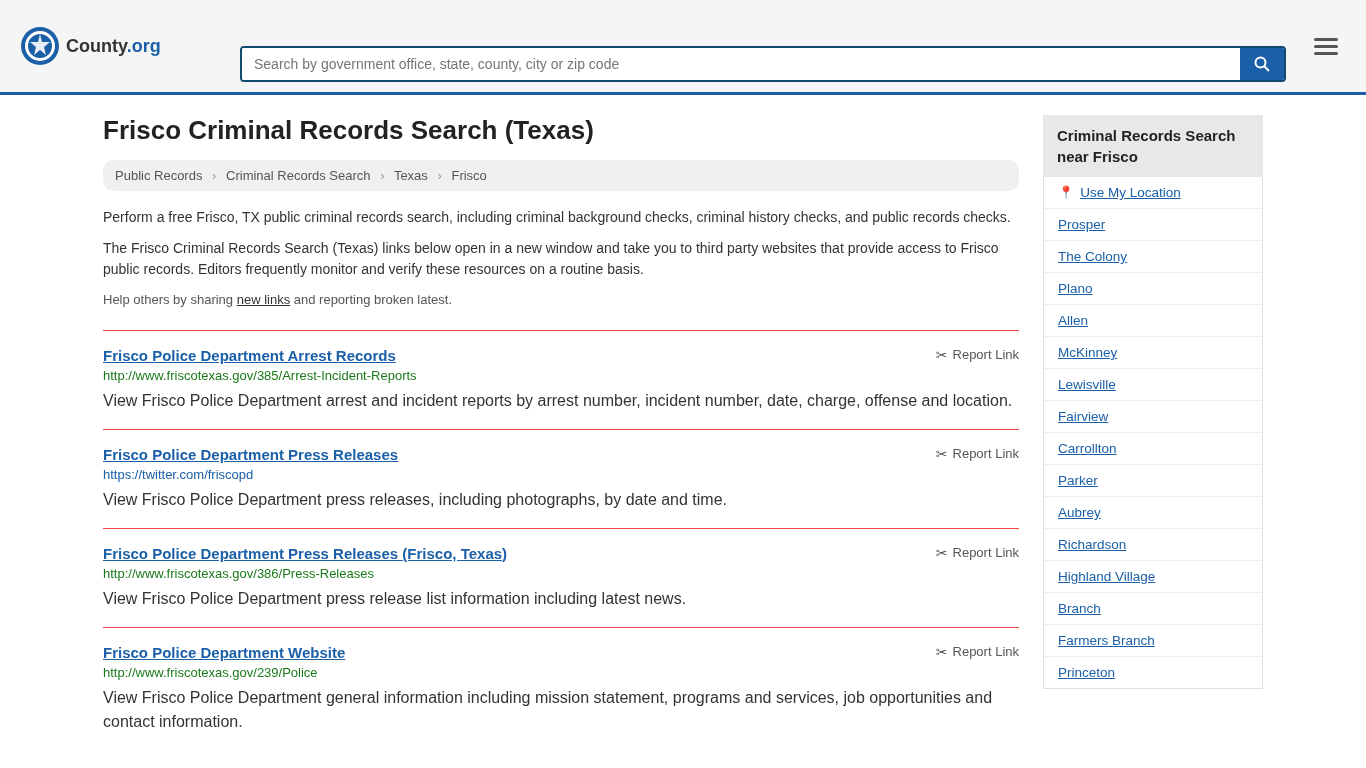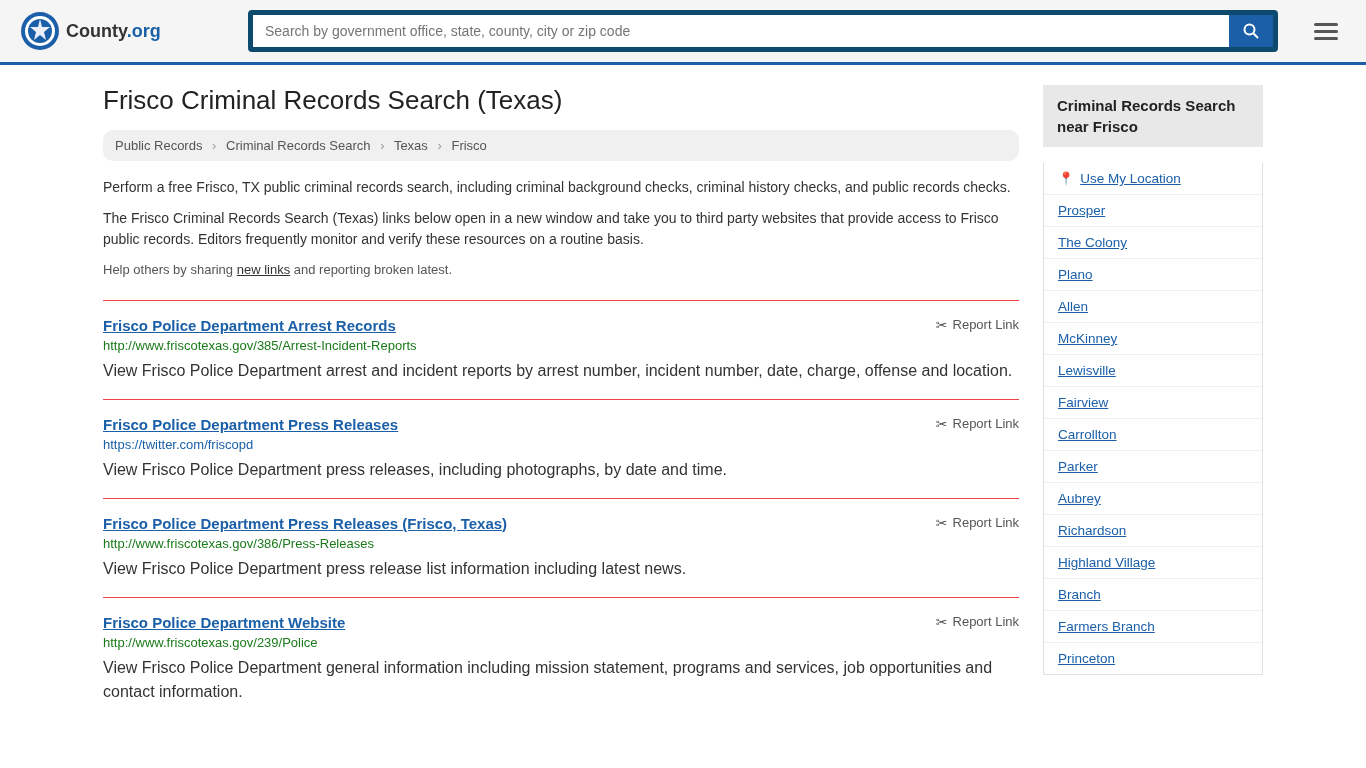--- a/index.html
+++ b/index.html
@@ -5,40 +5,41 @@
     * { box-sizing: border-box; margin: 0; padding: 0; }
     body { font-family: Arial, sans-serif; font-size: 14px; color: #333; background: #fff; }
 
     
     .header {
       background: #f5f5f5;
       border-bottom: 3px solid #1a5fa8;
       padding: 10px 20px;
       display: flex;
       align-items: center;
-      gap: 28px;
+      gap: 20px;
     }
     .logo-area {
       display: flex;
       align-items: center;
       gap: 6px;
       min-width: 200px;
     }
     .logo-icon {
       width: 40px;
       height: 40px;
     }
     .search-bar-wrap {
       flex: 1;
       display: flex;
       align-items: center;
-      border: 5px solid #0c4a6e;
+      border: 2px solid #0c4a6e;
       border-radius: 4px;
       background: #fff;
       overflow: hidden;
+      margin-top: 36px;
     }
     .search-input {
       flex: 1;
       border: none;
       outline: none;
       padding: 8px 12px;
       font-size: 14px;
       color: #555;
     }
     .search-btn {
@@ -78,21 +79,21 @@
       display: flex;
       gap: 24px;
     }
 
     
     .content-area {
       flex: 1;
     }
     .page-title {
       font-size: 26px;
-      font-weight: normal;
+      font-weight: bold;
       color: #222;
       margin-bottom: 14px;
     }
     .breadcrumb {
       background: #f0f0f0;
       padding: 8px 12px;
       border-radius: 10px;
       margin-bottom: 16px;
       font-size: 13px;
       color: #555;
@@ -171,21 +172,21 @@
       width: 220px;
       flex-shrink: 0;
     }
     .sidebar-header {
       background: #e8e8e8;
       padding: 10px 14px;
       font-size: 15px;
       font-weight: bold;
       color: #222;
       line-height: 1.4;
-      margin-bottom: 16px;
+      margin-bottom: 0;
     }
     .sidebar-list {
       border: 1px solid #e0e0e0;
       border-top: none;
     }
     .sidebar-item {
       display: flex;
       align-items: center;
       padding: 8px 14px;
       border-bottom: 1px solid #eee;

